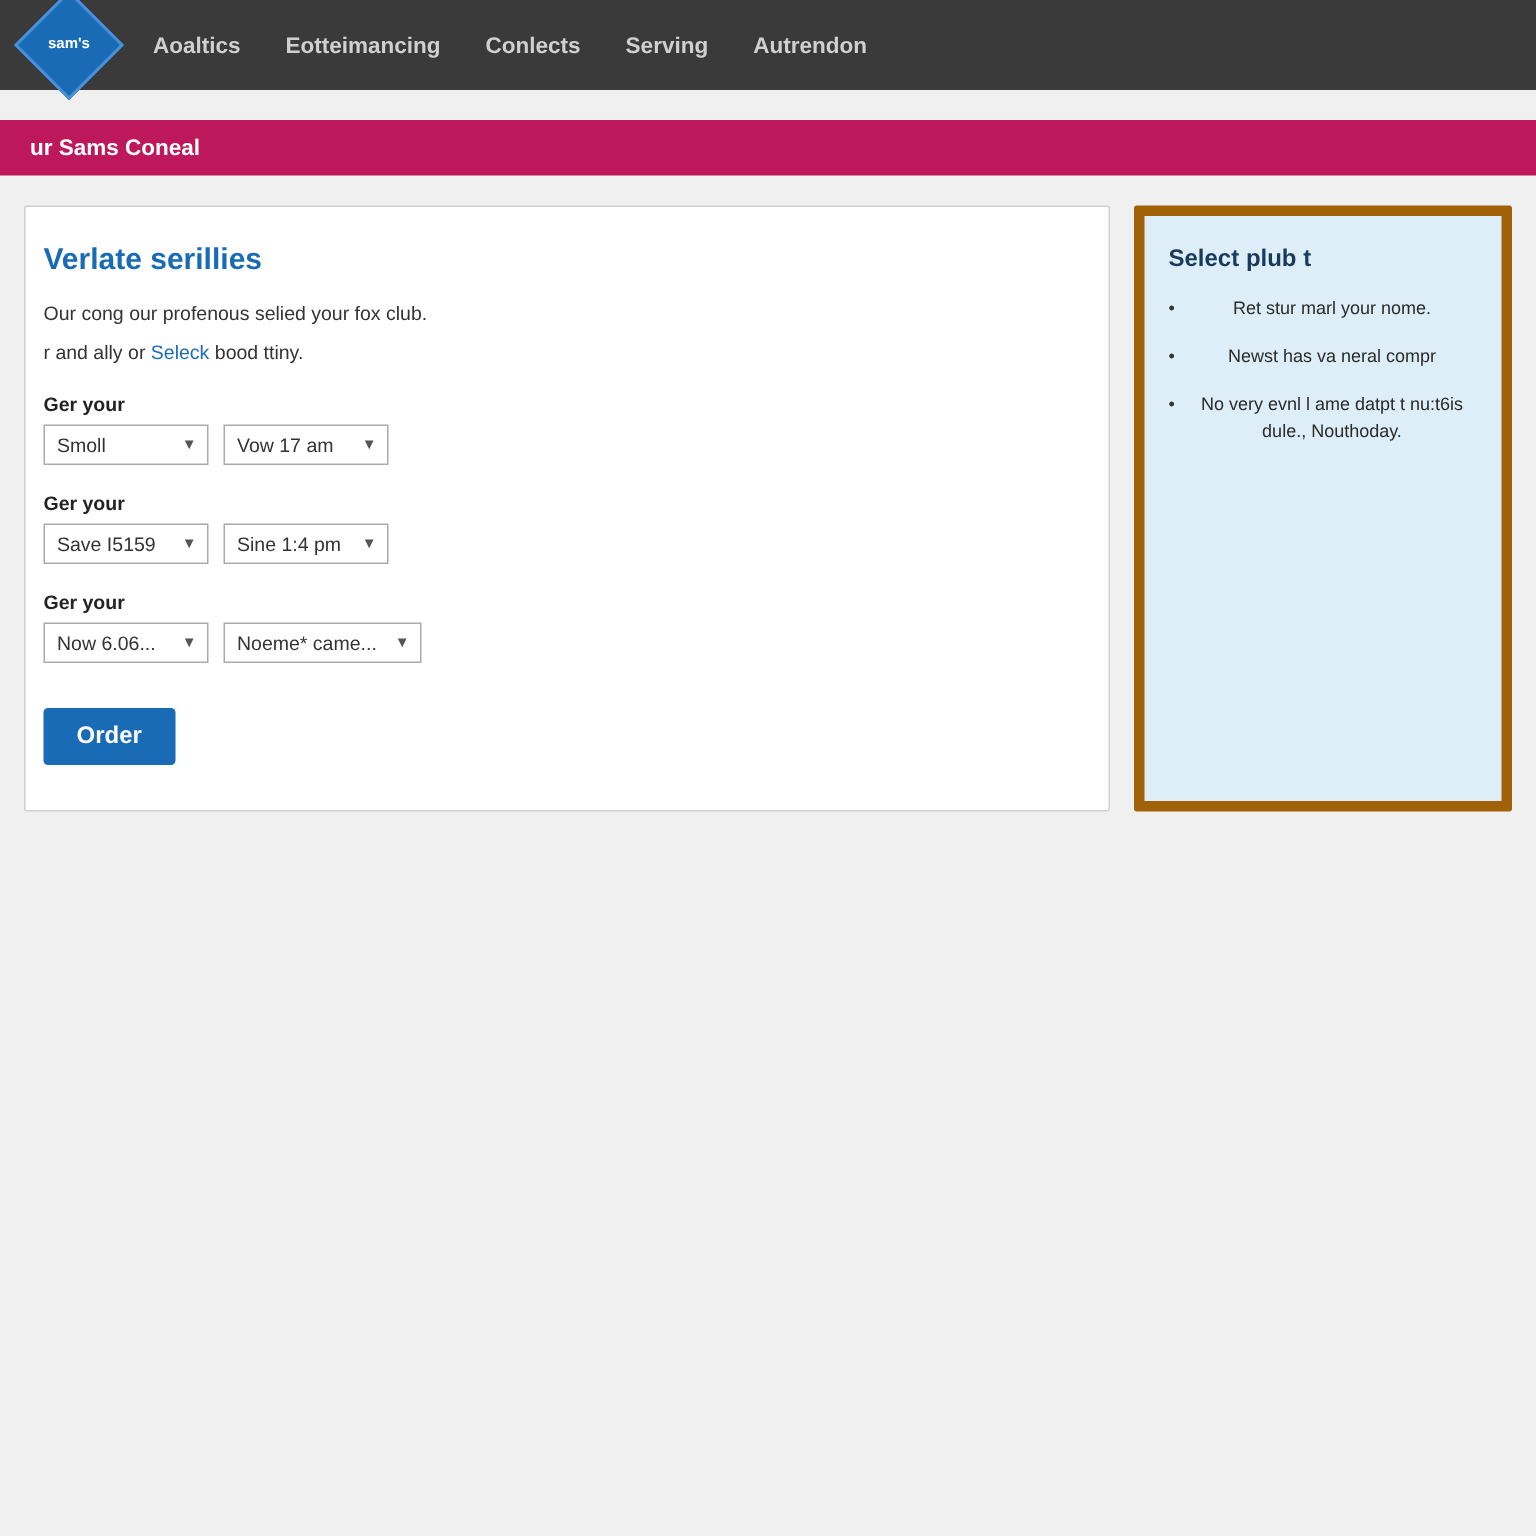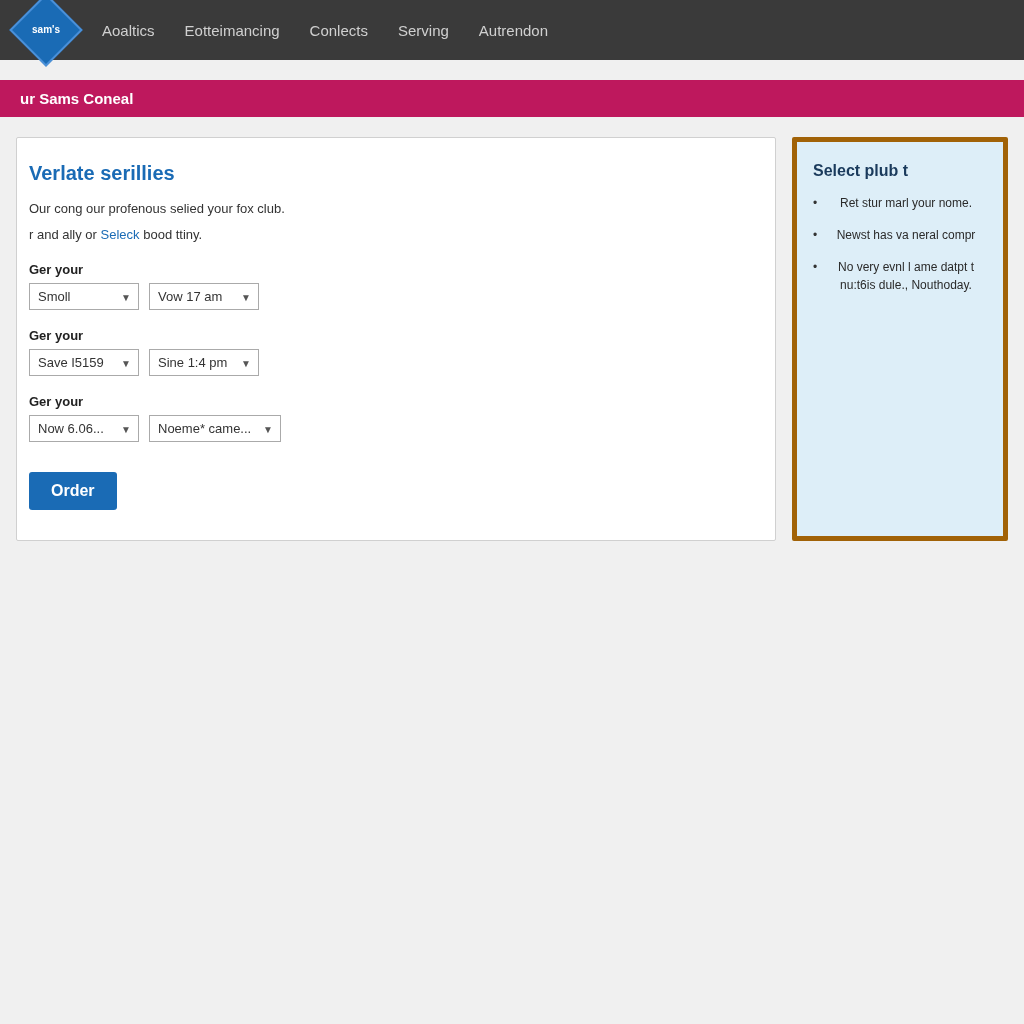--- a/index.html
+++ b/index.html
@@ -39,21 +39,21 @@
     }
     .nav-items {
       display: flex;
       gap: 30px;
       list-style: none;
     }
     .nav-items li a {
       color: #d0d0d0;
       text-decoration: none;
       font-size: 15px;
-      font-weight: 400;
+      font-weight: 700;
     }
 
     
     .page-wrapper {
       background: #f0f0f0;
       min-height: calc(1024px - 60px);
       padding: 20px 0 40px 0;
     }
 
     
@@ -162,24 +162,24 @@
       padding: 10px 22px;
       font-size: 16px;
       font-weight: bold;
       cursor: pointer;
       border-radius: 3px;
     }
 
     
     .right-panel {
       background: #ddeef8;
-      width: 216px;
+      width: 252px;
       flex-shrink: 0;
       padding: 20px 16px;
-      border: 5px solid #a16207;
+      border: 7px solid #a16207;
       border-radius: 2px;
     }
 
     .right-panel-title {
       font-size: 16px;
       font-weight: bold;
       color: #1a3a5c;
       margin-bottom: 14px;
     }
 

